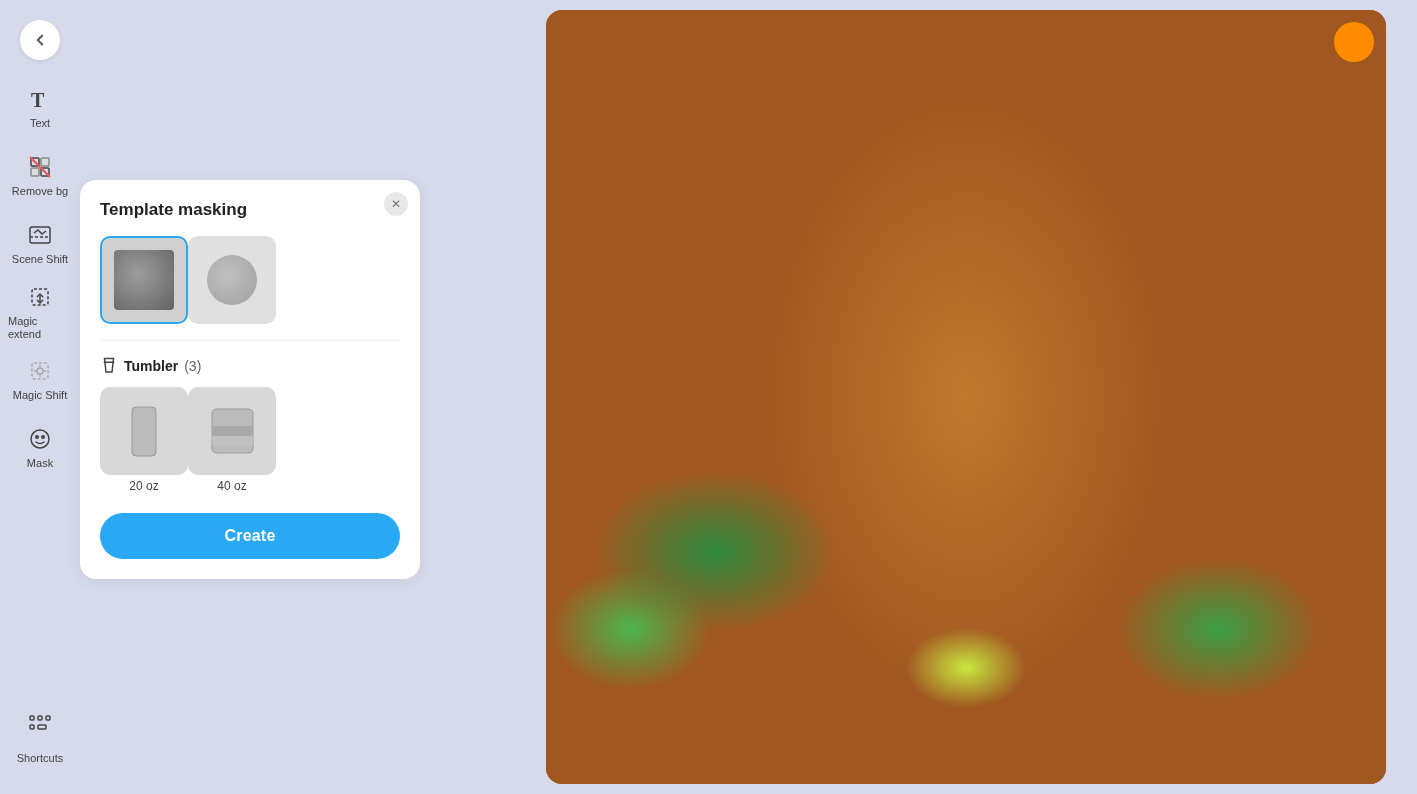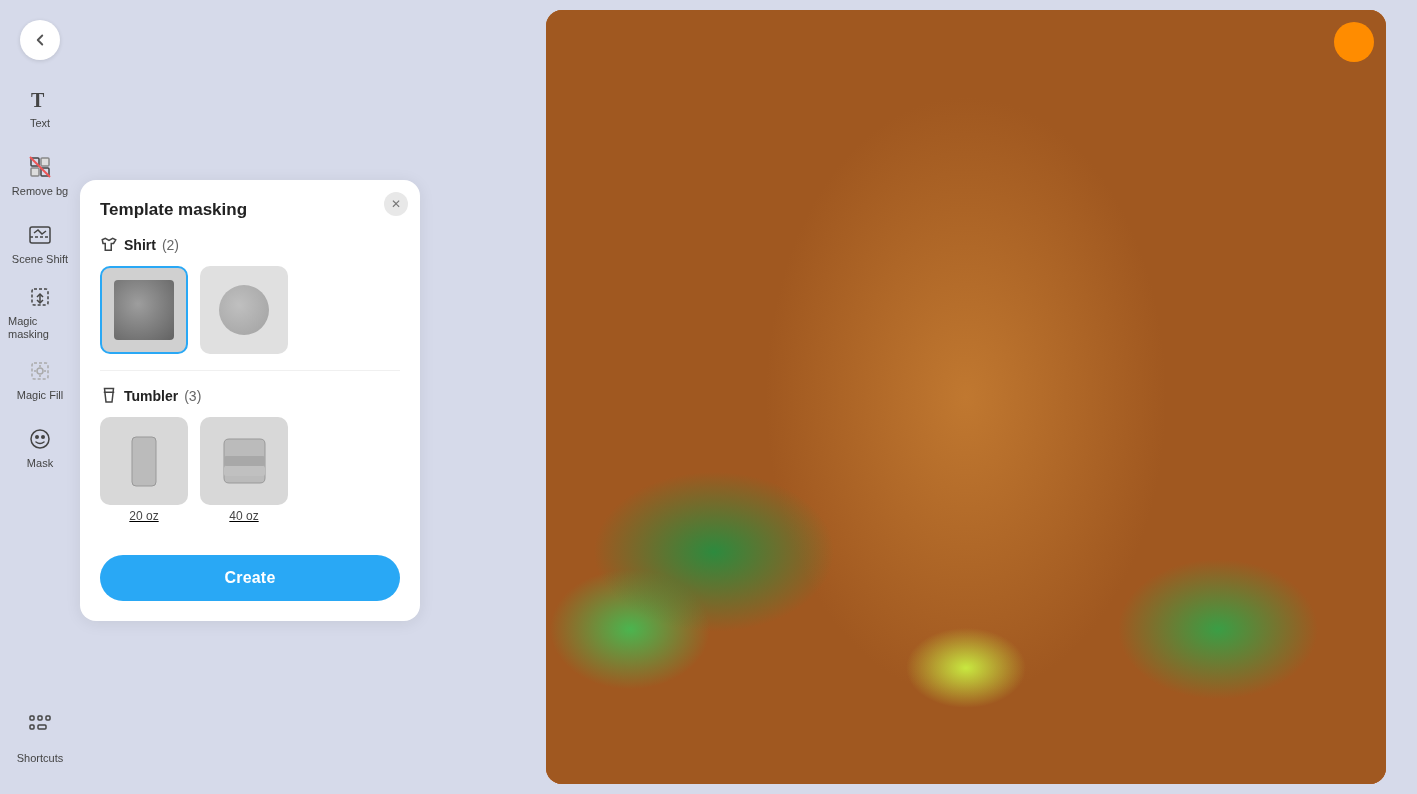--- a/index.html
+++ b/index.html
@@ -135,23 +135,21 @@
 
     .section-divider {
       height: 1px;
       background: #f0f0f0;
       margin: 16px 0;
     }
 
     .thumbnails-row {
       display: flex;
       flex-direction: row;
-      gap: 12px;
       flex-wrap: wrap;
-      text-decoration: underline;
     }
 
     .thumb-item {
       display: flex;
       flex-direction: column;
       align-items: center;
       gap: 4px;
       cursor: pointer;
     }
 
@@ -208,21 +206,21 @@
     .create-btn {
       width: 100%;
       padding: 14px;
       border-radius: 30px;
       background: #29a8f5;
       color: #fff;
       font-size: 16px;
       font-weight: 600;
       border: none;
       cursor: pointer;
-      margin-top: 32px;
+      margin-top: 20px;
       letter-spacing: 0.2px;
     }
 
     
     .panel-close {
       position: absolute;
       top: 12px;
       right: 12px;
       width: 24px;
       height: 24px;
@@ -355,35 +353,35 @@
 
   <div class="sidebar-tool">
     <div class="tool-icon">
       <svg viewBox="0 0 24 24" width="24" height="24" fill="none" stroke="#444" stroke-width="1.5">
         <rect x="4" y="4" width="16" height="16" rx="2" stroke-dasharray="3 2"></rect>
         <polyline points="9 12 12 9 15 12"></polyline>
         <polyline points="9 15 12 18 15 15"></polyline>
         <line x1="12" y1="9" x2="12" y2="18"></line>
       </svg>
     </div>
-    <span class="tool-label">Magic masking</span>
+    <span class="tool-label">Magic extend</span>
   </div>
 
   <div class="sidebar-tool">
     <div class="tool-icon">
       <svg viewBox="0 0 24 24" width="24" height="24" fill="none" stroke="#aaa" stroke-width="1.5">
         <rect x="4" y="4" width="16" height="16" rx="2" stroke-dasharray="3 2"></rect>
         <circle cx="12" cy="12" r="3" stroke="#aaa"></circle>
         <line x1="12" y1="6" x2="12" y2="8" stroke="#aaa"></line>
         <line x1="12" y1="16" x2="12" y2="18" stroke="#aaa"></line>
         <line x1="6" y1="12" x2="8" y2="12" stroke="#aaa"></line>
         <line x1="16" y1="12" x2="18" y2="12" stroke="#aaa"></line>
       </svg>
     </div>
-    <span class="tool-label">Magic Fill</span>
+    <span class="tool-label">Magic Shift</span>
   </div>
 
   <div class="sidebar-tool">
     <div class="tool-icon">
       <svg viewBox="0 0 24 24" width="24" height="24" fill="none" stroke="#444" stroke-width="1.5">
         <circle cx="12" cy="12" r="9"></circle>
         <circle cx="9" cy="10" r="2" fill="#444" stroke="none"></circle>
         <circle cx="15" cy="10" r="2" fill="#444" stroke="none"></circle>
         <path d="M8 15 Q12 18 16 15" stroke="#444" stroke-linecap="round"></path>
       </svg>
@@ -404,27 +402,20 @@
     <span class="tool-label">Shortcuts</span>
   </div>
 </div>
 
 <div class="panel-container">
   <div class="template-panel">
     <button class="panel-close">✕</button>
     <div class="panel-title">Template masking</div>
 
     
-    <div class="section-header">
-      <svg width="18" height="18" viewBox="0 0 24 24" fill="none" stroke="#444" stroke-width="2">
-        <path d="M3 5l4-2 5 3 5-3 4 2-3 5h-3v9H7v-9H4z"></path>
-      </svg>
-      <span>Shirt</span>
-      <span class="count">(2)</span>
-    </div>
 
     <div class="thumbnails-row">
 
       <div class="thumb-item">
         <div class="thumb-box selected shirt-thumb-1">
           <div class="shirt-thumb-1-inner"></div>
         </div>
       </div>
 
       <div class="thumb-item">

